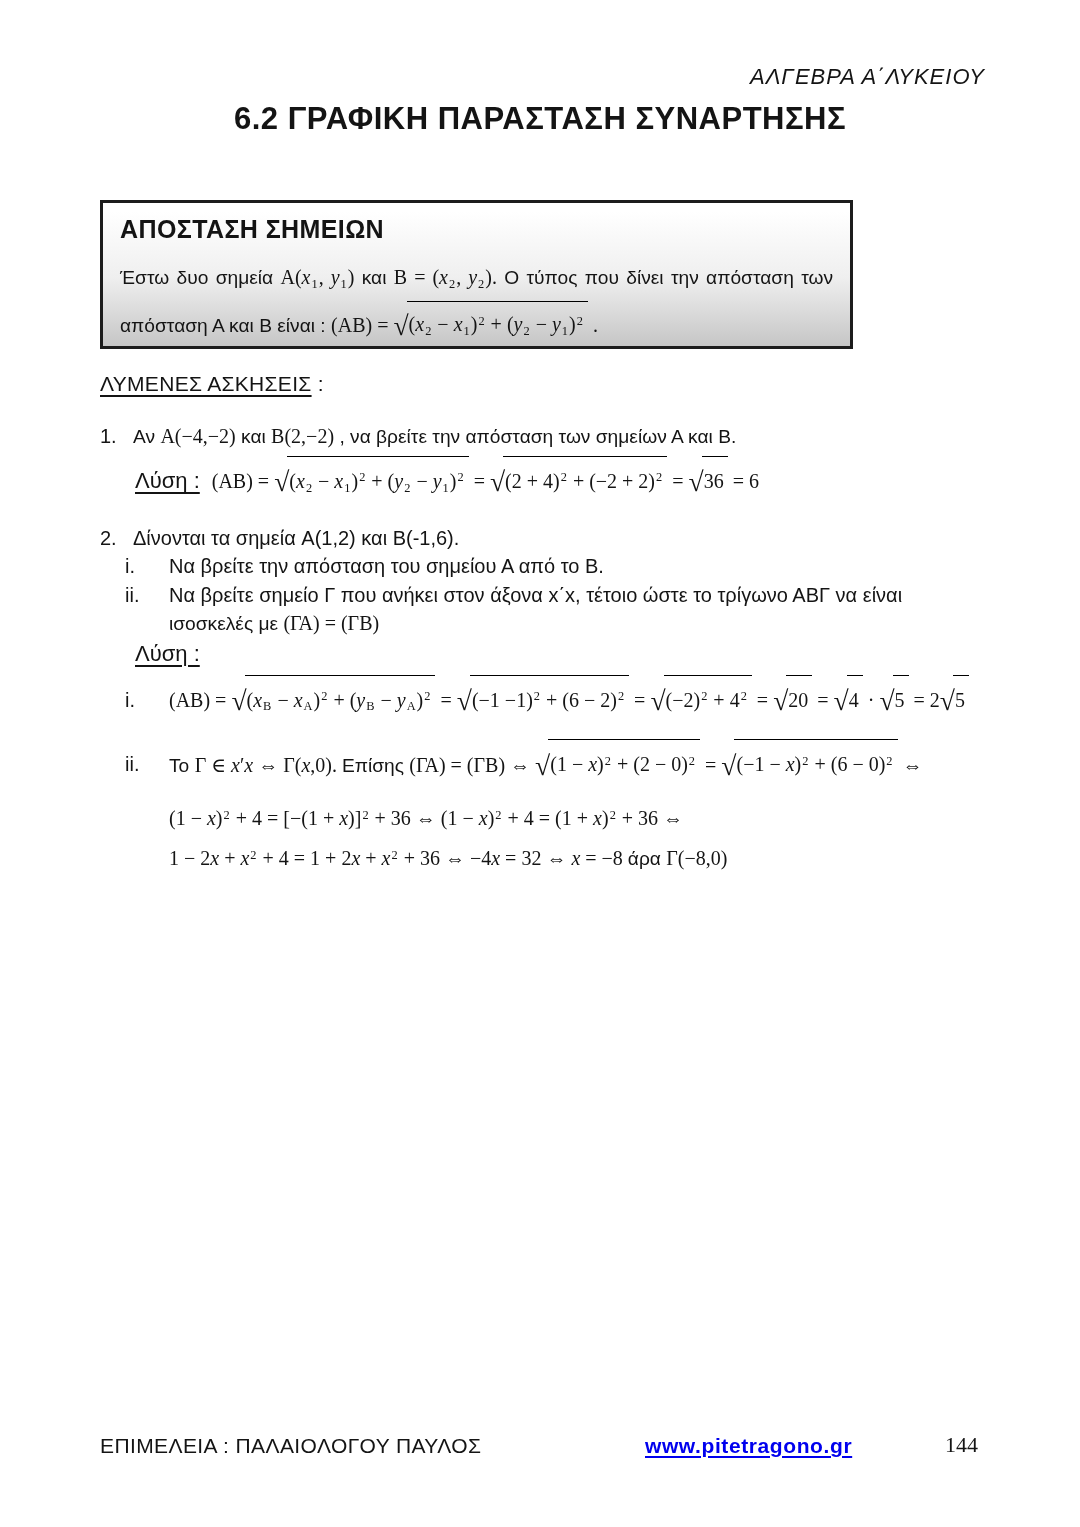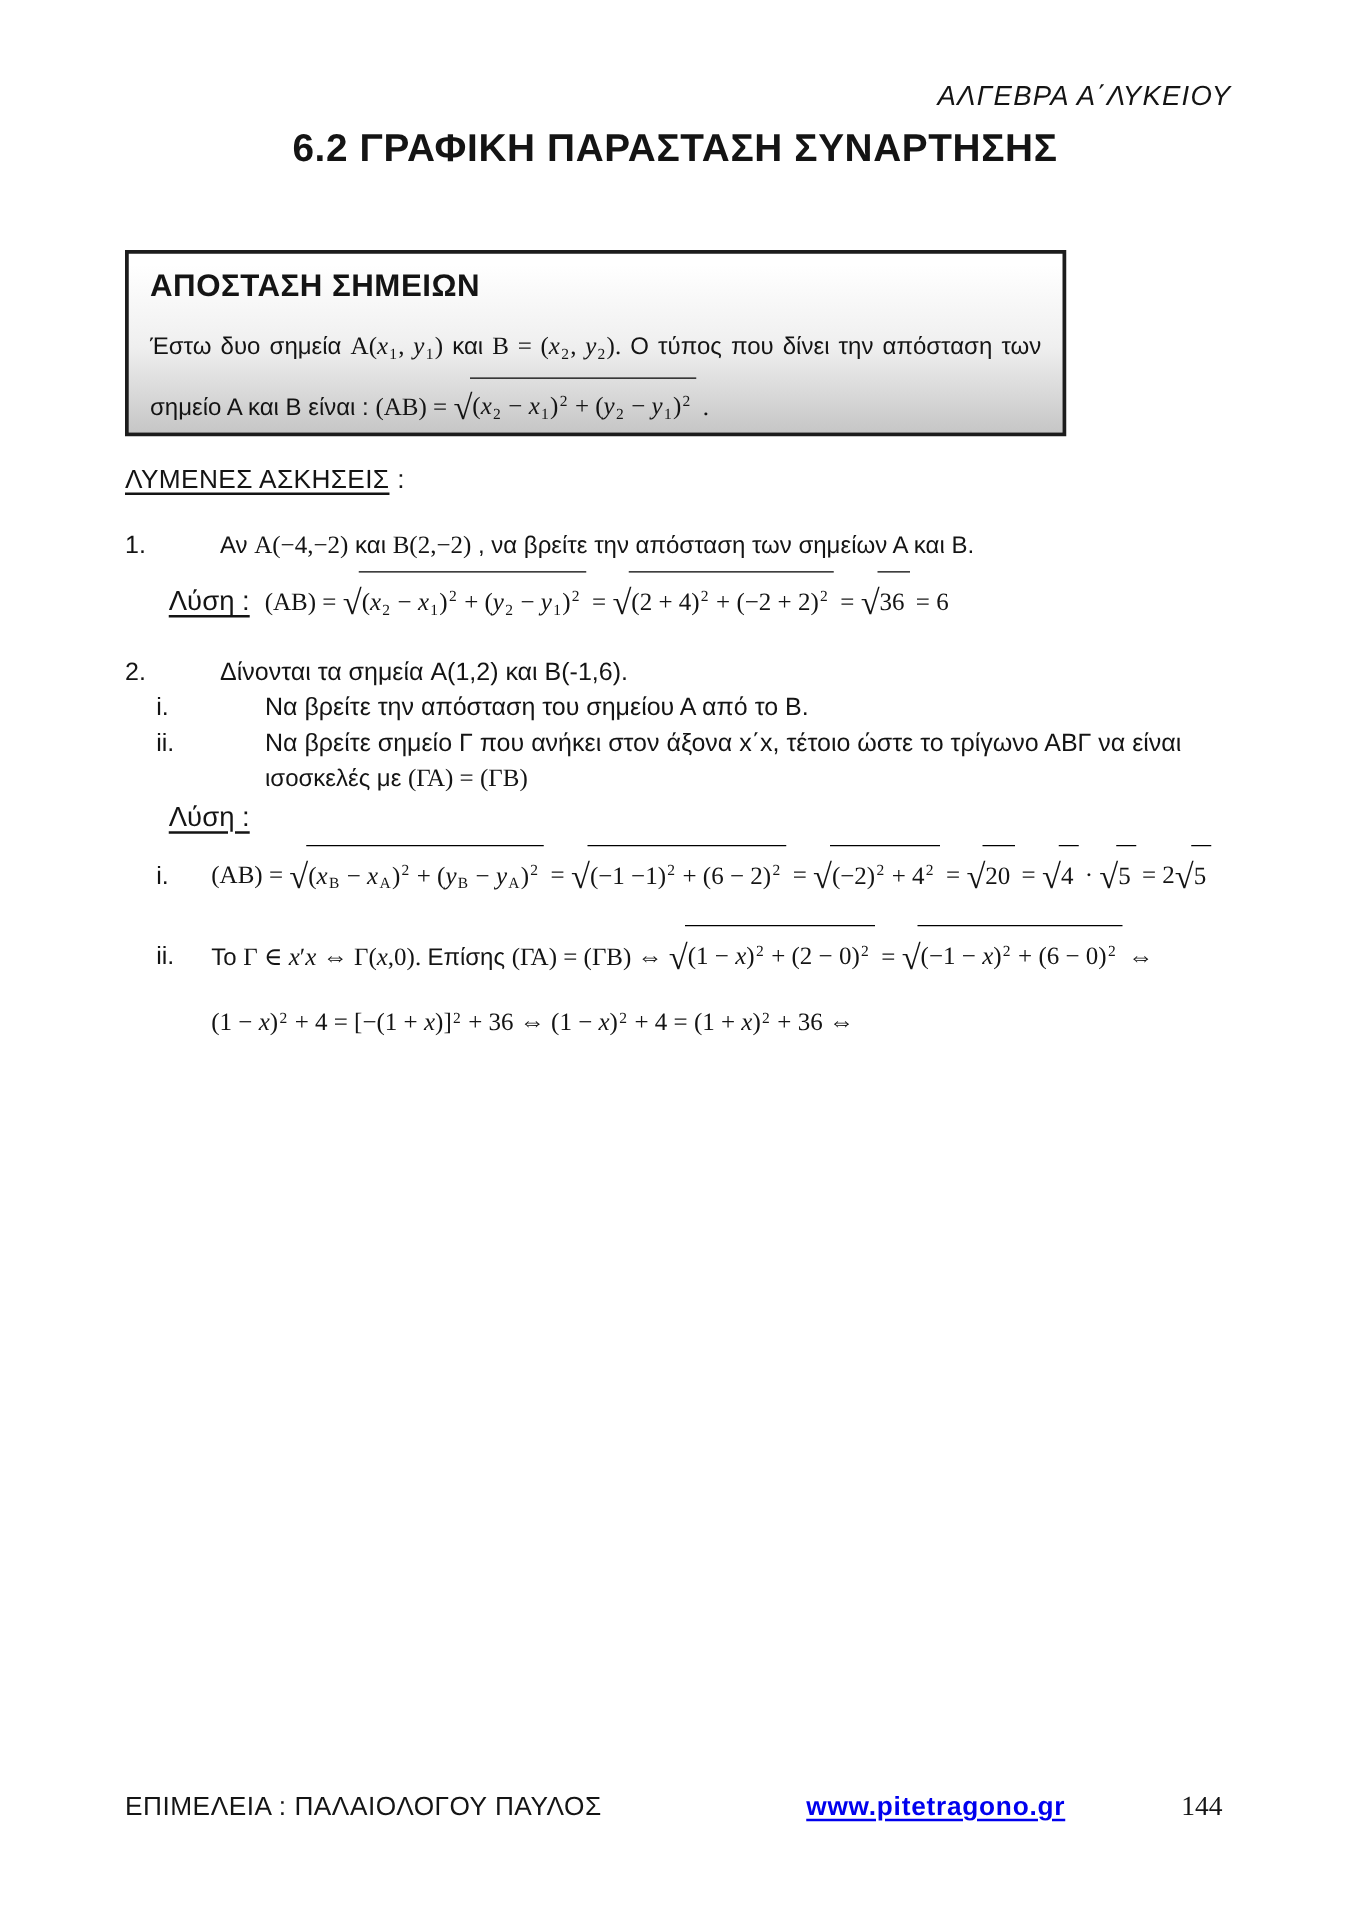--- a/index.html
+++ b/index.html
@@ -22,21 +22,21 @@
   .section-heading .u { text-decoration:underline; text-decoration-thickness:2px; text-underline-offset:4px; }
 
   .ex { position:absolute; left:100px; width:882px; }
   .ex1 { top:422px; }
   .ex2 { top:524px; }
   .row { display:flex; align-items:baseline; line-height:1.42; }
   .row.tall { line-height:2.35; }
   .row.cont { line-height:2.0; }
   .num { flex:none; width:33px; font-size:20px; }
   .rlabel { flex:none; margin-left:25px; width:44px; font-size:20px; }
-  .stmt { font-size:20px;margin-left:43px; }
+  .stmt { font-size:20px; }
   .sol-label { flex:none; font-size:22px; text-decoration:underline; text-decoration-thickness:1.5px; text-underline-offset:4px; margin-right:12px; }
   .indent35 { margin-left:35px; }
   .ex .math { white-space:nowrap; }
   .theory-box .math { white-space:normal; }
 
   
   .math { font-family:"Liberation Serif","DejaVu Serif",serif; font-size:20px; }
   .math i { font-style:italic; }
   .math .gtxt { font-family:"Liberation Sans", sans-serif; font-size:0.96em; font-style:normal; }
   .math sub { font-size:0.62em; vertical-align:-0.3em; line-height:0; margin:0 1px; }
@@ -55,21 +55,21 @@
 <body>
 
 <div class="page">
 
   <div class="course-label">ΑΛΓΕΒΡΑ Α΄ΛΥΚΕΙΟΥ</div>
   <h1 class="title">6.2 ΓΡΑΦΙΚΗ ΠΑΡΑΣΤΑΣΗ ΣΥΝΑΡΤΗΣΗΣ</h1>
 
   <section class="theory-box">
     <h2 class="theory-heading">ΑΠΟΣΤΑΣΗ ΣΗΜΕΙΩΝ</h2>
     <div class="theory-line theory-line-1 math"><span class="gtxt">Έστω δυο σημεία </span>A(<i>x</i><sub>1</sub>, <i>y</i><sub>1</sub>)<span class="gtxt"> και </span>B = (<i>x</i><sub>2</sub>, <i>y</i><sub>2</sub>).<span class="gtxt"> Ο τύπος που δίνει την απόσταση των</span></div>
-    <div class="theory-line theory-line-2 math"><span class="gtxt">σημείο Α και Β είναι : </span>(AB) = <span class="sqrt"><span class="rad">√</span><span class="vinc">(<i>x</i><sub>2</sub> − <i>x</i><sub>1</sub>)<sup>2</sup> + (<i>y</i><sub>2</sub> − <i>y</i><sub>1</sub>)<sup>2</sup></span></span> .</div>
+    <div class="theory-line theory-line-2 math"><span class="gtxt">απόσταση Α και Β είναι : </span>(AB) = <span class="sqrt"><span class="rad">√</span><span class="vinc">(<i>x</i><sub>2</sub> − <i>x</i><sub>1</sub>)<sup>2</sup> + (<i>y</i><sub>2</sub> − <i>y</i><sub>1</sub>)<sup>2</sup></span></span> .</div>
   </section>
 
   <div class="section-heading"><span class="u">ΛΥΜΕΝΕΣ ΑΣΚΗΣΕΙΣ</span><span> :</span></div>
 
   <section class="ex ex1">
     <div class="row">
       <span class="num">1.</span>
       <div class="stmt math"><span class="gtxt">Αν </span>A(−4,−2)<span class="gtxt"> και </span>B(2,−2)<span class="gtxt"> , να βρείτε την απόσταση των σημείων Α και Β.</span></div>
     </div>
     <div class="row tall">
@@ -102,20 +102,24 @@
       <div class="math">(AB) = <span class="sqrt"><span class="rad">√</span><span class="vinc">(<i>x</i><sub>B</sub> − <i>x</i><sub>A</sub>)<sup>2</sup> + (<i>y</i><sub>B</sub> − <i>y</i><sub>A</sub>)<sup>2</sup></span></span> = <span class="sqrt"><span class="rad">√</span><span class="vinc">(−1 −1)<sup>2</sup> + (6 − 2)<sup>2</sup></span></span> = <span class="sqrt"><span class="rad">√</span><span class="vinc">(−2)<sup>2</sup> + 4<sup>2</sup></span></span> = <span class="sqrt"><span class="rad">√</span><span class="vinc">20</span></span> = <span class="sqrt"><span class="rad">√</span><span class="vinc">4</span></span> · <span class="sqrt"><span class="rad">√</span><span class="vinc">5</span></span> = 2<span class="sqrt"><span class="rad">√</span><span class="vinc">5</span></span></div>
     </div>
     <div class="row tall">
       <span class="rlabel">ii.</span>
       <div class="math"><span class="gtxt">Το </span>Γ ∈ <i>x</i>′<i>x</i> ⇔ Γ(<i>x</i>,0). <span class="gtxt">Επίσης </span>(ΓΑ) = (ΓΒ) ⇔ <span class="sqrt"><span class="rad">√</span><span class="vinc">(1 − <i>x</i>)<sup>2</sup> + (2 − 0)<sup>2</sup></span></span> = <span class="sqrt"><span class="rad">√</span><span class="vinc">(−1 − <i>x</i>)<sup>2</sup> + (6 − 0)<sup>2</sup></span></span> ⇔</div>
     </div>
     <div class="row cont">
       <span class="rlabel"></span>
       <div class="math">(1 − <i>x</i>)<sup>2</sup> + 4 = [−(1 + <i>x</i>)]<sup>2</sup> + 36 ⇔ (1 − <i>x</i>)<sup>2</sup> + 4 = (1 + <i>x</i>)<sup>2</sup> + 36 ⇔</div>
     </div>
+    <div class="row cont">
+      <span class="rlabel"></span>
+      <div class="math">1 − 2<i>x</i> + <i>x</i><sup>2</sup> + 4 = 1 + 2<i>x</i> + <i>x</i><sup>2</sup> + 36 ⇔ −4<i>x</i> = 32 ⇔ <i>x</i> = −8 <span class="gtxt"> άρα </span>Γ(−8,0)</div>
+    </div>
   </section>
 
   <footer class="footer">
     <span class="editor">ΕΠΙΜΕΛΕΙΑ : ΠΑΛΑΙΟΛΟΓΟΥ ΠΑΥΛΟΣ</span>
     <a class="site" href="#">www.pitetragono.gr</a>
     <span class="pagenum">144</span>
   </footer>
 
 </div>
 

